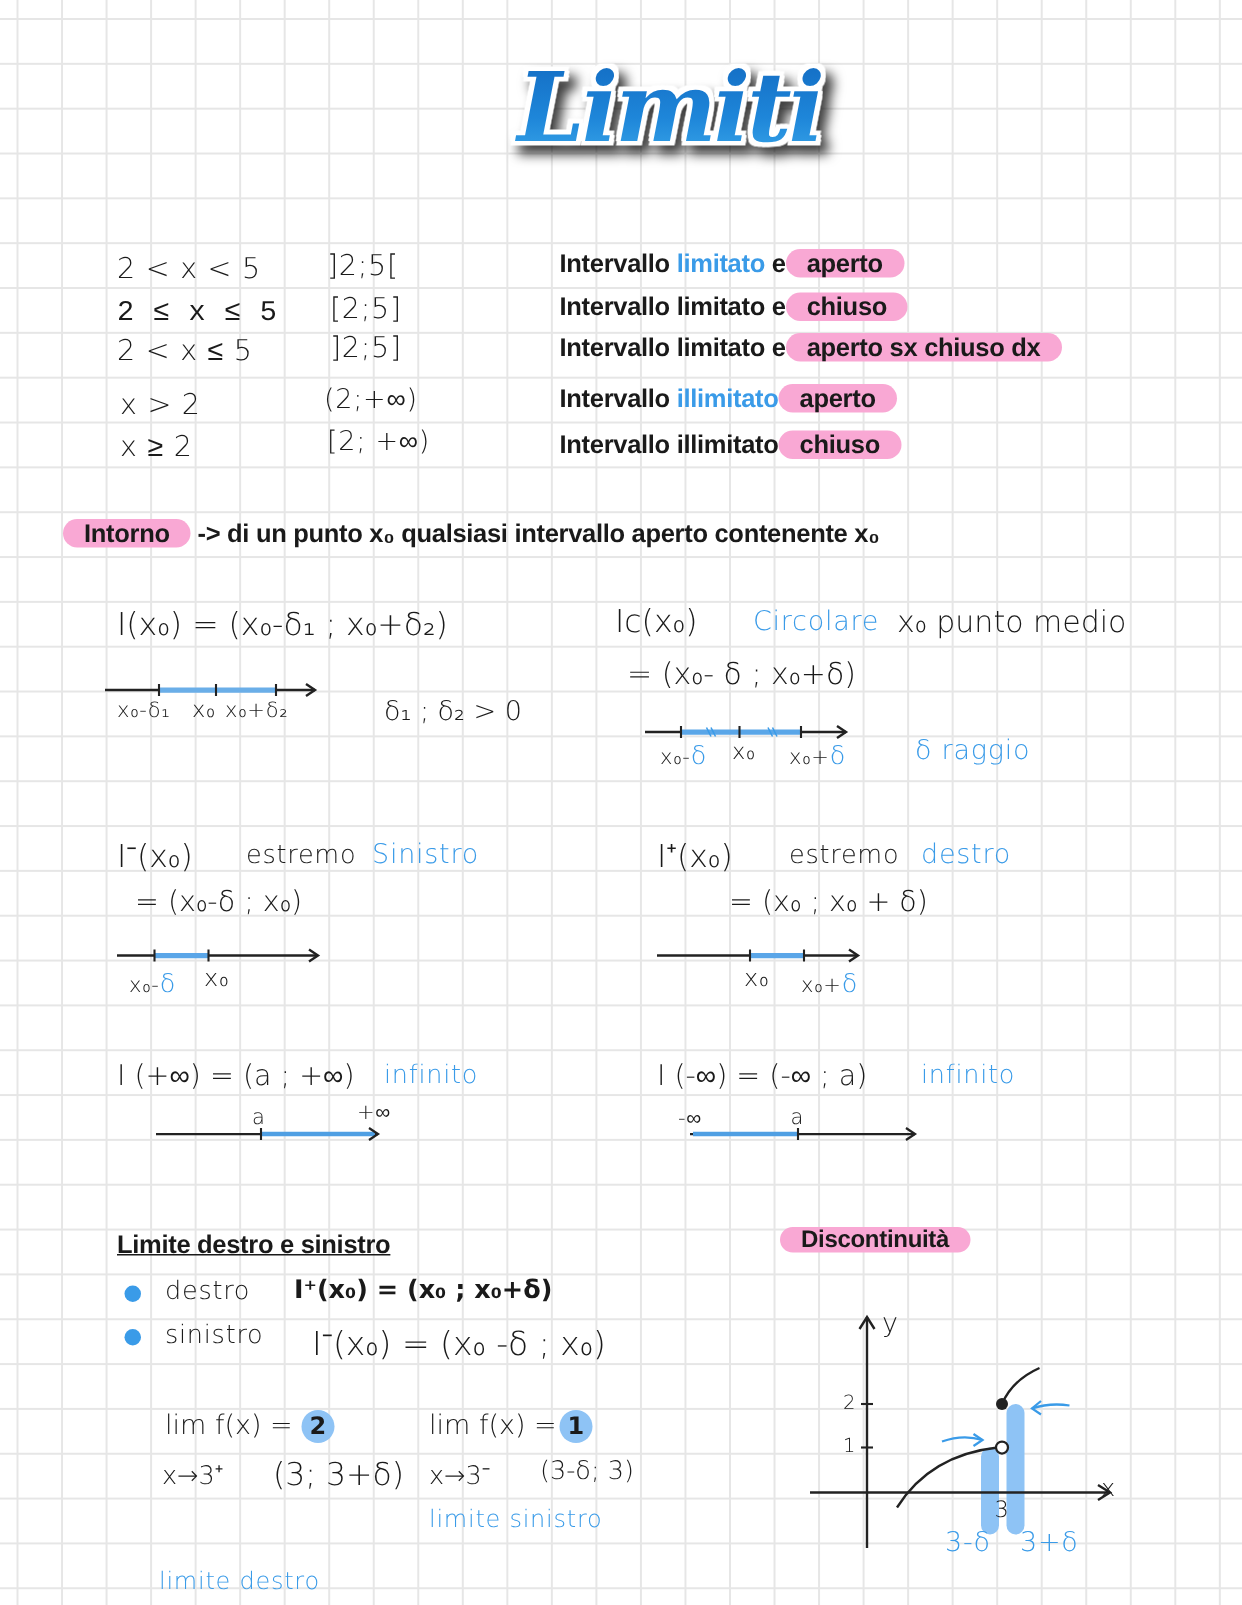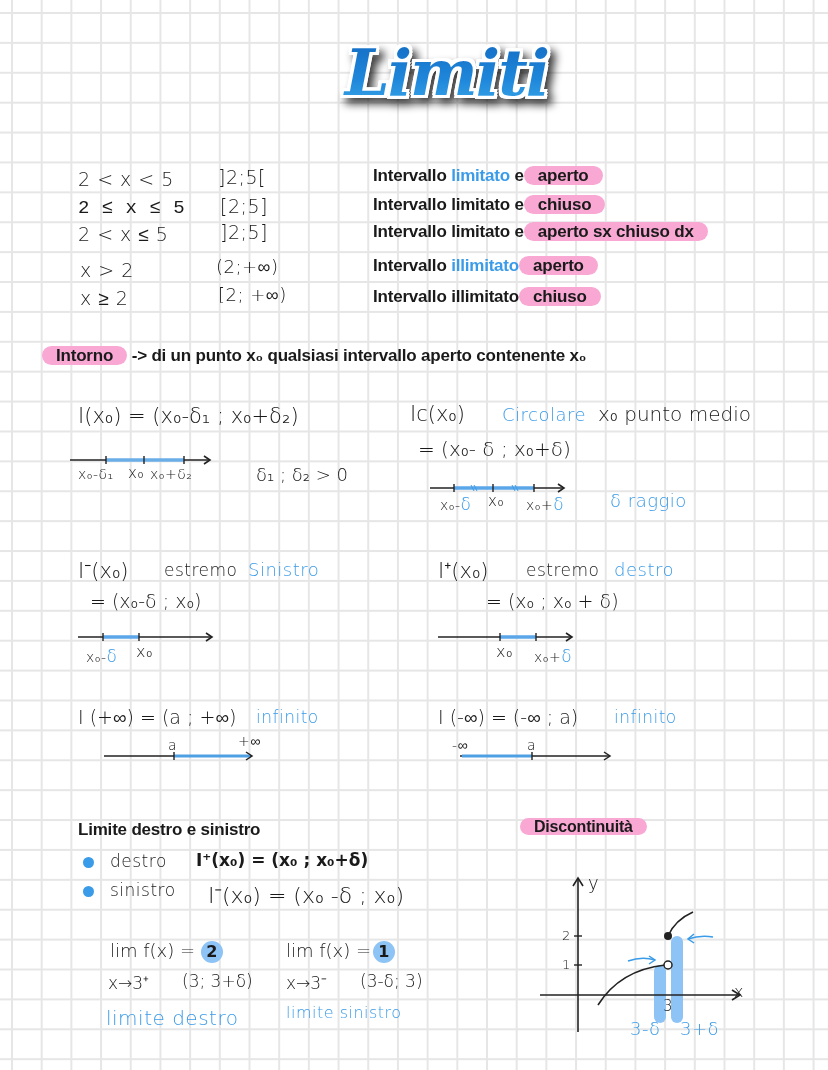--- a/index.html
+++ b/index.html
@@ -178,35 +178,35 @@
 <div class="abs hand blue" style="left:614px;top:707px;font-size:17px;">infinito</div>
 <div class="abs hand small" style="left:452px;top:737px;">-∞</div>
 <div class="abs hand small" style="left:527px;top:737px;">a</div>
 <svg style="left:460px;top:750px;" width="160" height="16">
   <line x1="0" y1="6" x2="150" y2="6" stroke="#222" stroke-width="1.5"></line>
   <line x1="2" y1="6" x2="72" y2="6" stroke="#4f9fe3" stroke-width="3"></line>
   <polyline points="144,2 150,6 144,10" fill="none" stroke="#222" stroke-width="1.5"></polyline>
   <line x1="72" y1="2" x2="72" y2="10" stroke="#222" stroke-width="1.4"></line>
 </svg>
 
-<div class="abs bold" style="left:78px;top:820px;font-size:17px;">Limite destro e sinistro</div>
+<div class="abs bold" style="left:78px;top:820px;font-size:17px;text-decoration:underline;">Limite destro e sinistro</div>
 <div class="abs" style="left:83px;top:857px;width:11px;height:11px;border-radius:50%;background:#3a9be8;"></div>
 <div class="abs hand" style="left:110px;top:851px;font-size:17px;">destro</div>
 <div class="abs math" style="left:196px;top:850px;font-size:17px;font-weight:bold;">I⁺(x₀) = (x₀ ; x₀+δ)</div>
 <div class="abs" style="left:83px;top:886px;width:11px;height:11px;border-radius:50%;background:#3a9be8;"></div>
 <div class="abs hand" style="left:110px;top:880px;font-size:17px;">sinistro</div>
 <div class="abs math" style="left:208px;top:879px;font-size:22px;">I⁻(x₀) = (x₀ -δ ; x₀)</div>
 
 <div class="abs math" style="left:110px;top:940px;font-size:18px;">
   <span>lim f(x) =</span>
   <span class="hlc" style="font-weight:700;font-size:16px;">2</span>
 </div>
 <div class="abs math" style="left:108px;top:971px;font-size:17px;">x→3⁺</div>
-<div class="abs math" style="left:182px;top:971px;font-size:17px;">(3; 3+δ)</div>
-<div class="abs hand blue" style="left:106px;top:1006px;font-size:20px;">limite destro</div>
+<div class="abs math" style="left:182px;top:971px;font-size:21px;">(3; 3+δ)</div>
+<div class="abs hand blue" style="left:106px;top:1044px;font-size:16px;">limite destro</div>
 
 <div class="abs math" style="left:286px;top:940px;font-size:18px;">
   <span>lim f(x) =</span>
   <span class="hlc" style="font-weight:700;font-size:16px;margin-left:-4px;">1</span>
 </div>
 <div class="abs math" style="left:286px;top:971px;font-size:17px;">x→3⁻</div>
 <div class="abs math" style="left:360px;top:971px;font-size:17px;">(3-δ; 3)</div>
 <div class="abs hand blue" style="left:286px;top:1003px;font-size:16px;">limite sinistro</div>
 
 <div class="abs bold" style="left:520px;top:818px;font-size:16px;">

